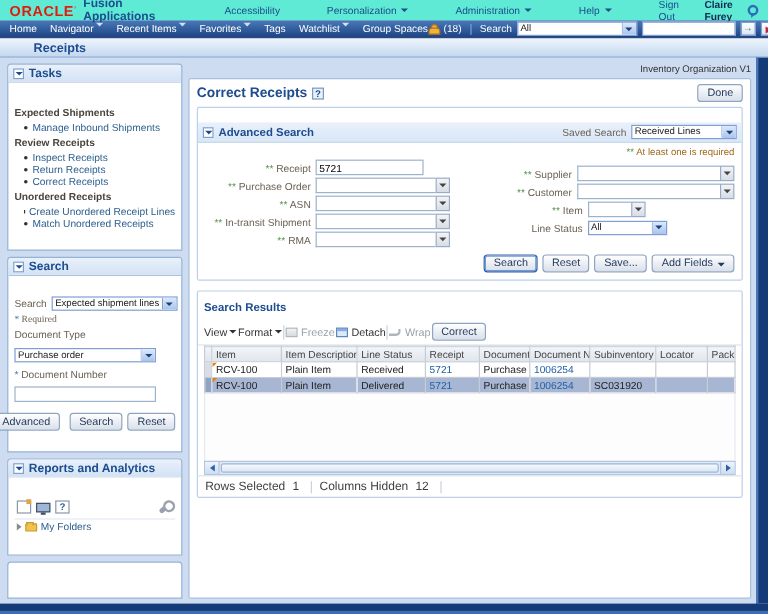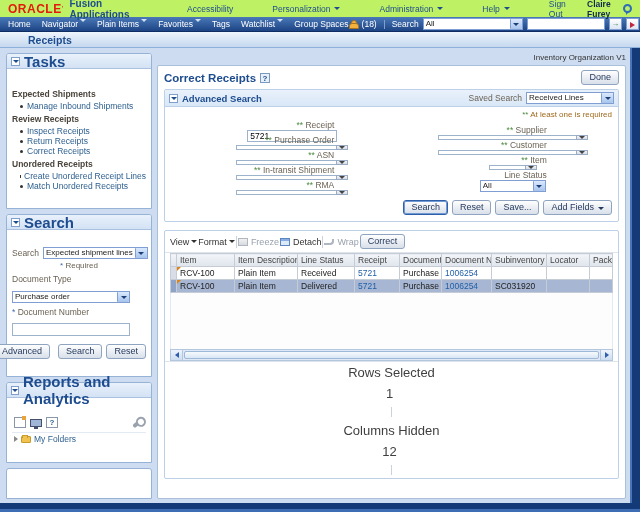--- a/index.html
+++ b/index.html
@@ -1,20 +1,20 @@
 <!DOCTYPE html>
 <html><head>
 <meta charset="utf-8">
 <style>
   * { margin:0; padding:0; box-sizing:border-box; }
   body { font-family:"Liberation Sans","DejaVu Sans",sans-serif; background:#fff; }
   .window { position:relative; width:640px; height:512px; overflow:hidden; background:#cddcf0; }
 
   
-  .topbar { height:17px; background:#bef264; display:flex; align-items:center; padding:0 8px; }
+  .topbar { height:17px; background:#5eead4; display:flex; align-items:center; padding:0 8px; }
   .logo { color:#e31b0c; font-weight:bold; font-size:12px; letter-spacing:.5px; }
   .logo-tick { color:#e31b0c; font-size:8px; vertical-align:top; }
   .product { color:#1d4c8f; font-weight:bold; font-size:10px; margin-left:6px; }
   .toplinks { margin-left:auto; display:flex; align-items:center; gap:9px; font-size:8.5px; color:#1d4c8f; }
   .toplinks .tlk { cursor:pointer; display:flex; align-items:center; gap:2px;margin-left:30px; }
   .username { color:#10294e; font-weight:bold;margin-left:11px; }
   .arr { display:inline-block; width:0; height:0; border-top:3px solid currentColor; border-left:3px solid transparent; border-right:3px solid transparent; margin-left:2px; }
   .bubble { width:13px; height:9px; border:2px solid #2f6db8; border-radius:50%; position:relative; }
   .bubble:after { content:""; position:absolute; left:1px; bottom:-4px; border-top:4px solid #2f6db8; border-right:4px solid transparent; }
 
@@ -43,31 +43,31 @@
 
   
   .content { position:absolute; top:48px; left:0; right:10px; bottom:9px; display:flex; padding:5px 4px 4px 6px; gap:5px; }
   .frame-right { position:absolute; top:48px; right:0; bottom:9px; width:10px; background:#143a78; border-left:2px solid #4a76b8; }
   .frame-bottom { position:absolute; left:0; right:0; bottom:0; height:9px; background:#143a78; border-bottom:3px solid #3f6db3; }
 
   
   .sidebar { width:146px; display:flex; flex-direction:column; gap:5px; }
   .panel { background:#fff; border:1px solid #96b2d4; border-radius:3px 3px 0 0; }
   .panel-head { height:15px; background:linear-gradient(#e9f1fb,#d3e2f4); border-bottom:1px solid #aac2e0; display:flex; align-items:center; gap:4px; padding:0 4px; border-radius:2px 2px 0 0; }
-  .panel-title { color:#1d4c8f; font-weight:bold; font-size:15px; }
+  .panel-title { color:#1d4c8f; font-weight:bold; font-size:10px; }
   .chv { width:9px; height:9px; background:#fff; border:1px solid #7fa0cc; display:flex; align-items:center; justify-content:center; cursor:pointer; }
   .chv i { width:0; height:0; border-top:3px solid #1d4c8f; border-left:3px solid transparent; border-right:3px solid transparent; }
   .panel-body { padding:17px 5px; }
   .tgroup-heading { font-size:8.5px; font-weight:bold; color:#4a443c; margin:3px 0 2px; }
   .tlink { display:flex; align-items:center; gap:4px; padding-left:8px; height:10px; cursor:pointer; }
   .tlink .bullet { width:3px; height:3px; border-radius:50%; background:#333; }
   .tlink span { font-size:8.5px; color:#2d5f8f; white-space:nowrap; }
   .flabel { font-size:8.5px; color:#6a6254; }
   .srow { display:flex; align-items:center; gap:4px; margin-bottom:2px; }
-  .req-note { text-align:center; font-size:8px; color:#6a6254; margin:2px 0 4px; }
+  .req-note { text-align:left; font-size:8px; color:#6a6254; margin:2px 0 4px;font-family:Liberation Serif, serif; }
   .req1 { color:#3e6cb5; font-style:normal; }
   .req2 { color:#4c8a3f; font-style:normal; letter-spacing:0; }
   .lbl-row { font-size:8.5px; color:#6a6254; margin:4px 0 1px; }
   .txt { height:13px; border:1px solid #9db3cc; font-size:8.5px; padding:0 2px; background:#fff; }
   .side-btnrow { display:flex; align-items:center; justify-content:flex-end; gap:4px; margin-top:8px; }
   .vsep { width:1px; height:12px; background:#b6c6da; }
   .btn { display:inline-block; border:1px solid #8ea4c1; border-radius:3px; background:linear-gradient(#fefefe,#d9e0ea); font-size:9px; color:#253a5e; padding:1px 7px; line-height:11px; cursor:pointer; white-space:nowrap; font-family:inherit; }
   .btn.primary { border-color:#2f5fa8; box-shadow:0 0 0 1px #6f9ad4 inset; }
   .ricons { display:flex; align-items:center; gap:4px; padding:2px 2px 4px; border-bottom:1px solid #e3eaf3; }
   .ricon { width:12px; height:11px; cursor:pointer; position:relative; }
@@ -88,29 +88,29 @@
   
   .main { flex:1; display:flex; flex-direction:column; }
   .context { text-align:right; font-size:8px; color:#333; height:10px; margin-bottom:2px; }
   .main-panel { flex:1; background:#fff; border:1px solid #a9bfda; border-radius:2px; padding:4px 6px; position:relative; }
   .main-head { display:flex; align-items:center; gap:4px; margin-bottom:4px; }
   .main-title { font-size:11.5px; font-weight:bold; color:#1d4c8f; }
   .help-box { width:10px; height:10px; border:1px solid #7a9ac0; background:#e8f0fa; color:#1d4c8f; font-size:8px; font-weight:bold; text-align:center; line-height:9px; cursor:pointer; }
   .done-btn { margin-left:auto; }
 
   .box { border:1px solid #bcd0e8; border-radius:2px; margin-top:8px; }
-  .box-head { height:17px; background:linear-gradient(#e9f1fb,#d9e7f7); border-bottom:1px solid #bcd0e8; display:flex; align-items:center; gap:4px; padding:0 4px; }
+  .box-head { height:17px; background:linear-gradient(#e9f1fb,#d9e7f7); border-bottom:1px solid #bcd0e8; display:flex; align-items:center; gap:4px; padding:0 4px;margin-top:12px; }
   .box-title { color:#1d4c8f; font-weight:bold; font-size:9.5px; }
   .saved { margin-left:auto; display:flex; align-items:center; gap:4px; }
   .adv-body { padding:3px 6px 6px; }
   .adv-note { text-align:right; font-size:8px; color:#a0681c; margin-bottom:1px; }
   .adv-cols { display:flex; }
   .col-l { width:55%; }
   .col-r { width:45%; padding-top:5px; }
-  .frow { display:flex; align-items:center; height:15px;flex-direction:column; }
+  .frow { display:flex; align-items:center; height:15px; }
   .frow .flabel { text-align:right; margin-right:4px; white-space:nowrap; }
   .col-l .flabel { width:88px; }
   .col-r .flabel { width:72px; }
   .lov { display:inline-flex; height:13px; align-items:stretch; }
   .lov .lval { background:#fff; border:1px solid #9db3cc; border-right:none; flex:1; }
   .lov .lbtn { width:12px; background:linear-gradient(#f2f4f8,#d8dde6); border:1px solid #9aabc4; display:flex; align-items:center; justify-content:center; cursor:pointer; }
   .lov .lbtn i { width:0; height:0; border-top:3px solid #444; border-left:3px solid transparent; border-right:3px solid transparent; }
   .adv-btnrow { display:flex; justify-content:flex-end; gap:4px; margin-top:5px; }
   .btn .arr { border-top-color:#253a5e; margin-left:4px; }
 
@@ -139,21 +139,21 @@
   td.link { color:#1f5fa8; }
   .empty-zone { height:56px; background:#fdfdfe; margin:0 5px; border-left:1px solid #e6eaf0; border-right:1px solid #e6eaf0; }
   .hscroll { height:12px; margin:0 5px; background:#dfe9f5; border:1px solid #b3c6de; display:flex; align-items:stretch; }
   .hs-btn { width:12px; background:linear-gradient(#eef4fc,#cdddf1); display:flex; align-items:center; justify-content:center; cursor:pointer; }
   .hs-btn.left { border-right:1px solid #b3c6de; }
   .hs-btn.right { border-left:1px solid #b3c6de; }
   .hs-btn i { width:0; height:0; border-top:3px solid transparent; border-bottom:3px solid transparent; }
   .hs-btn.left i { border-right:4px solid #2f5fa8; }
   .hs-btn.right i { border-left:4px solid #2f5fa8; }
   .hs-thumb { flex:1; margin:1px; background:linear-gradient(#f7fafd,#d9e6f4); border:1px solid #9db8d8; border-radius:2px; cursor:pointer; }
-  .res-footer { display:flex; align-items:center; gap:6px; font-size:13px; color:#3f3f3f; padding:3px 6px; border-top:1px solid #dde4ec;flex-direction:column; }
+  .res-footer { display:flex; align-items:center; gap:6px; font-size:10px; color:#3f3f3f; padding:3px 6px; border-top:1px solid #dde4ec; }
   .res-footer .fsep { width:1px; height:10px; background:#c9d2dd; }
   .fval { margin-right:4px; }
 </style>
 </head>
 <body>
 
 <div class="window">
 
   <header class="topbar">
     <span class="logo">ORACLE</span>
@@ -186,21 +186,21 @@
   <nav class="navbar">
     <ul class="nav-items">
       <li>
           <span>Home</span>
         </li>
       <li>
           <span>Navigator</span>
           <i class="arr"></i>
         </li>
       <li>
-          <span>Plain Items</span>
+          <span>Recent Items</span>
           <i class="arr"></i>
         </li>
       <li>
           <span>Favorites</span>
           <i class="arr"></i>
         </li>
       <li>
           <span>Tags</span>
         </li>
       <li>
@@ -450,20 +450,23 @@
             <div class="adv-btnrow">
               <button class="btn primary">Search</button>
               <button class="btn">Reset</button>
               <button class="btn">Save...</button>
               <button class="btn"><span>Add Fields</span><i class="arr"></i></button>
             </div>
           </div>
         </section>
 
         <section class="box">
+          <div class="res-title">
+            <span class="box-title">Search Results</span>
+          </div>
           <div class="rtoolbar">
             <span class="tb-menu">
                 <span>View</span>
                 <i class="arr"></i>
               </span>
             <span class="tb-menu">
                 <span>Format</span>
                 <i class="arr"></i>
               </span>
             <span class="tb-sep"></span>

